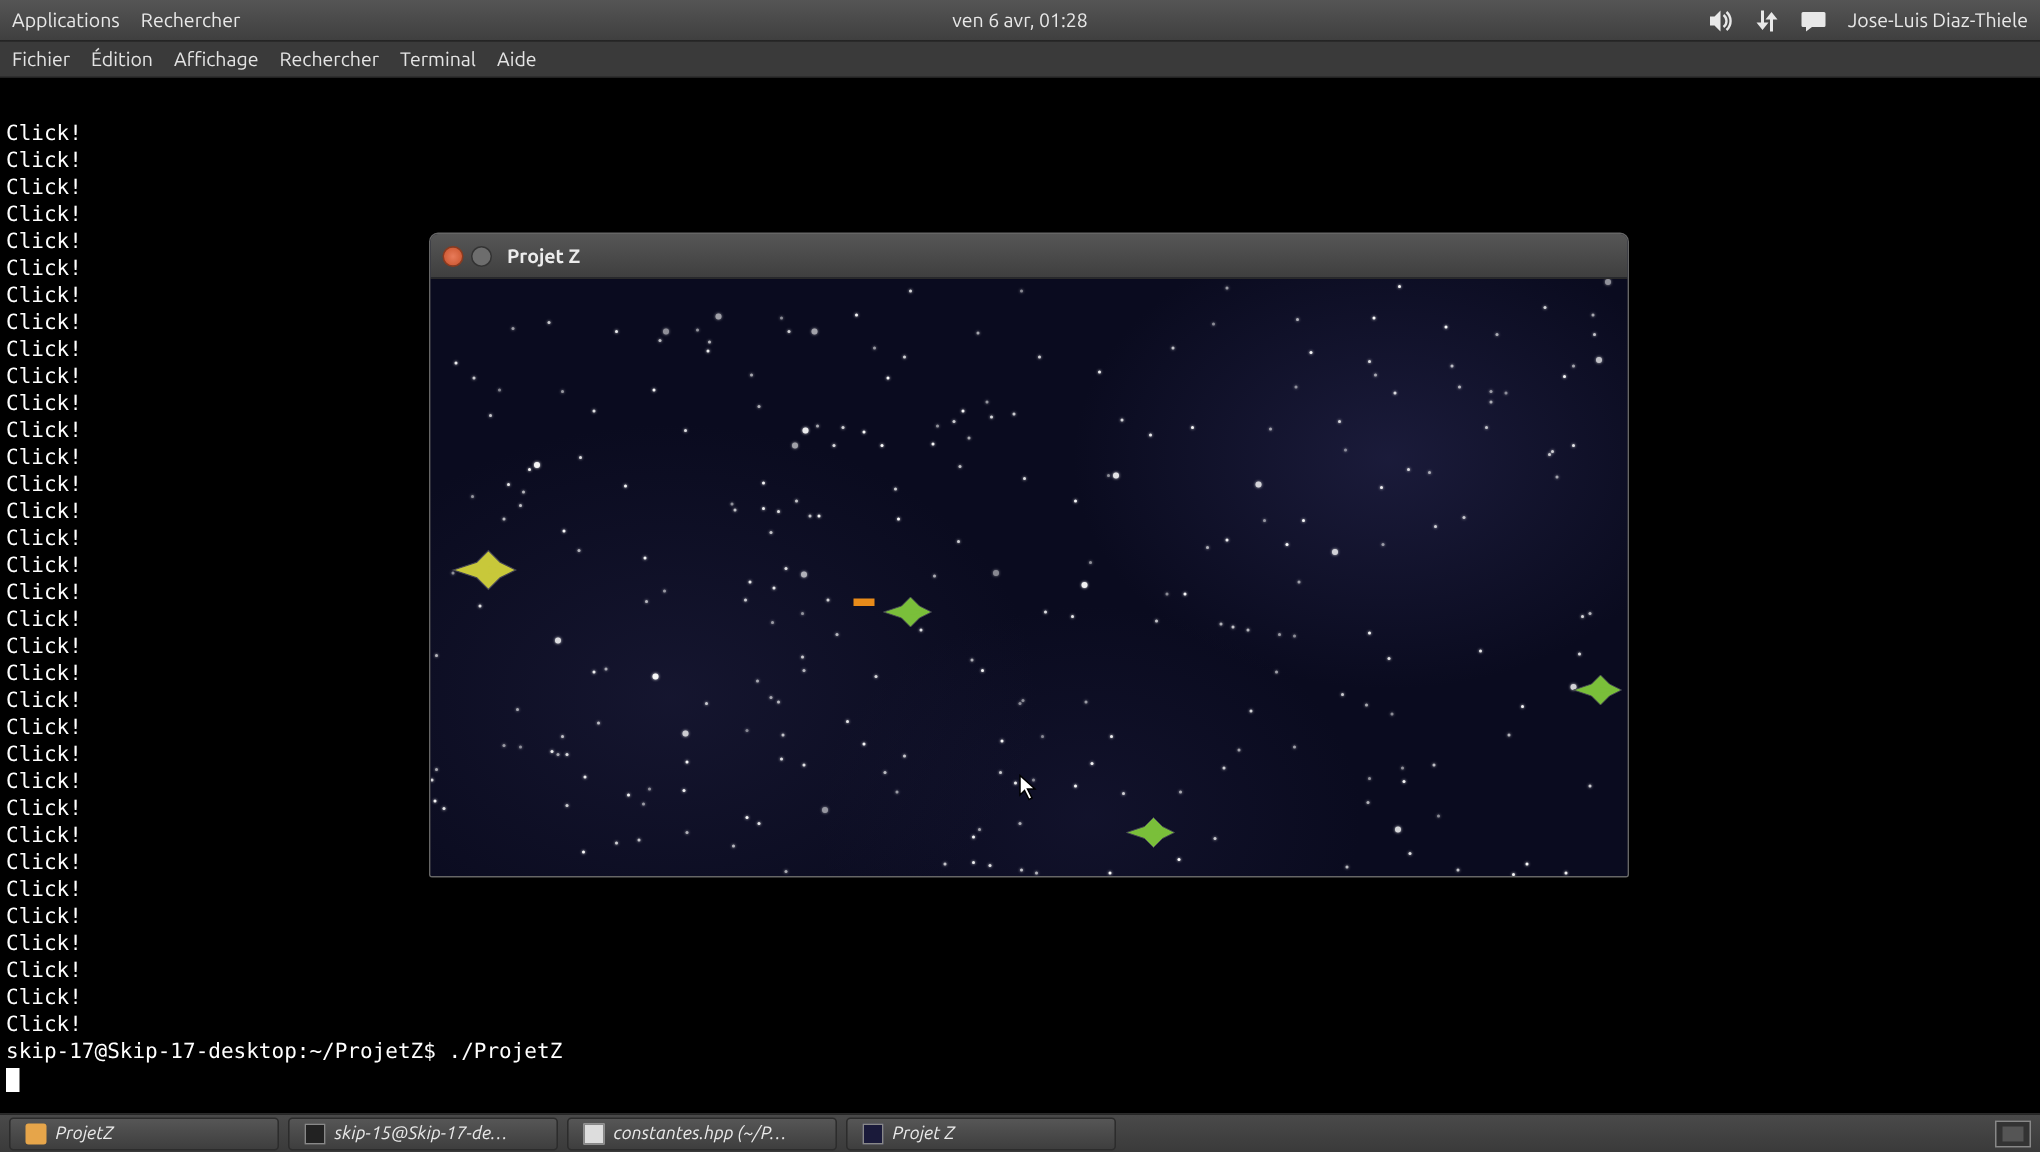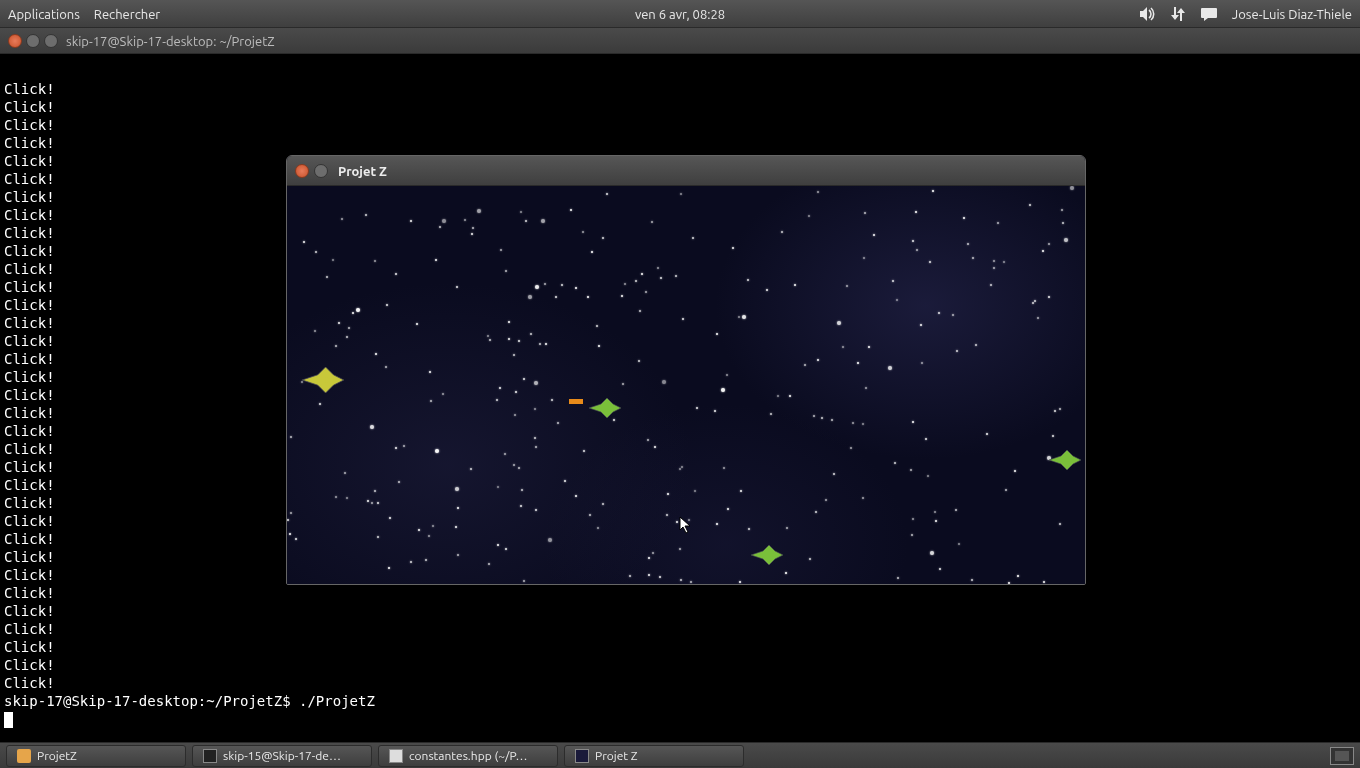--- a/index.html
+++ b/index.html
@@ -150,21 +150,21 @@
   .tray-inner { width:14px; height:10px; background:#555; }
 </style>
 </head>
 <body>
 
 <div class="top-panel">
   <div class="left">
     <span class="panel-item">Applications</span>
     <span class="panel-item">Rechercher</span>
   </div>
-  <div class="center">ven  6 avr, 08:28</div>
+  <div class="center">ven  6 avr, 01:28</div>
   <div class="right">
     <span class="icon">
       <svg width="18" height="16" viewBox="0 0 18 16">
           <path fill="#e8e8e8" d="M2 5h3l4-4v14l-4-4H2z"></path>
           <path stroke="#e8e8e8" stroke-width="1.6" fill="none" d="M11 4a5 5 0 010 8M13 2a8 8 0 010 12"></path>
         </svg>
     </span>
     <span class="icon">
       <svg width="16" height="16" viewBox="0 0 16 16">
           <path fill="#e8e8e8" d="M4 1l0 8 -3 0 4 5 4-5 -3 0 0-8zM12 15l0-8 3 0 -4-5 -4 5 3 0 0 8z"></path>
@@ -173,27 +173,27 @@
     <span class="icon">
       <svg width="18" height="16" viewBox="0 0 18 16">
           <path fill="#e8e8e8" d="M2 2h14a1 1 0 011 1v8a1 1 0 01-1 1H8l-4 3v-3H2a1 1 0 01-1-1V3a1 1 0 011-1z"></path>
         </svg>
     </span>
     <span class="panel-item">Jose-Luis Diaz-Thiele</span>
   </div>
 </div>
 
 <div class="terminal-window">
-  <div class="term-titlebar">
-    <div class="win-buttons">
-      <div class="win-btn close"></div>
-      <div class="win-btn min"></div>
-      <div class="win-btn max"></div>
-    </div>
-    <span>skip-17@Skip-17-desktop: ~/ProjetZ</span>
+  <div class="term-menubar">
+    <span>Fichier</span>
+    <span>Édition</span>
+    <span>Affichage</span>
+    <span>Rechercher</span>
+    <span>Terminal</span>
+    <span>Aide</span>
   </div>
   <div class="term-body" id="term-body">Click!
 Click!
 Click!
 Click!
 Click!
 Click!
 Click!
 Click!
 Click!
@@ -512,21 +512,21 @@
           <path fill="#7abf3a" d="M20 12 L30 14 L20 16 Z"></path>
         </svg></div>
       <div class="bullet" style="left: 282px; top: 213px;"></div>
       <div class="cursor-arrow" style="left: 392px; top: 330px;"><svg width="12" height="18" viewBox="0 0 12 18">
           <path fill="#fff" stroke="#000" stroke-width="1" d="M1 1 L1 14 L4 11 L7 17 L9 16 L6 10 L11 10 Z"></path>
         </svg></div>
     </div>
 </div>
 
 <div class="taskbar">
-  <div id="taskbar-items" style="display:flex; gap:6px;">
+  <div id="taskbar-items" style="display:flex; gap:6px;font-style:italic;">
       <div class="task-btn">
         <div class="task-icon folder"></div>
         <span>ProjetZ</span>
       </div>
       <div class="task-btn">
         <div class="task-icon term"></div>
         <span>skip-15@Skip-17-de…</span>
       </div>
       <div class="task-btn">
         <div class="task-icon doc"></div>

